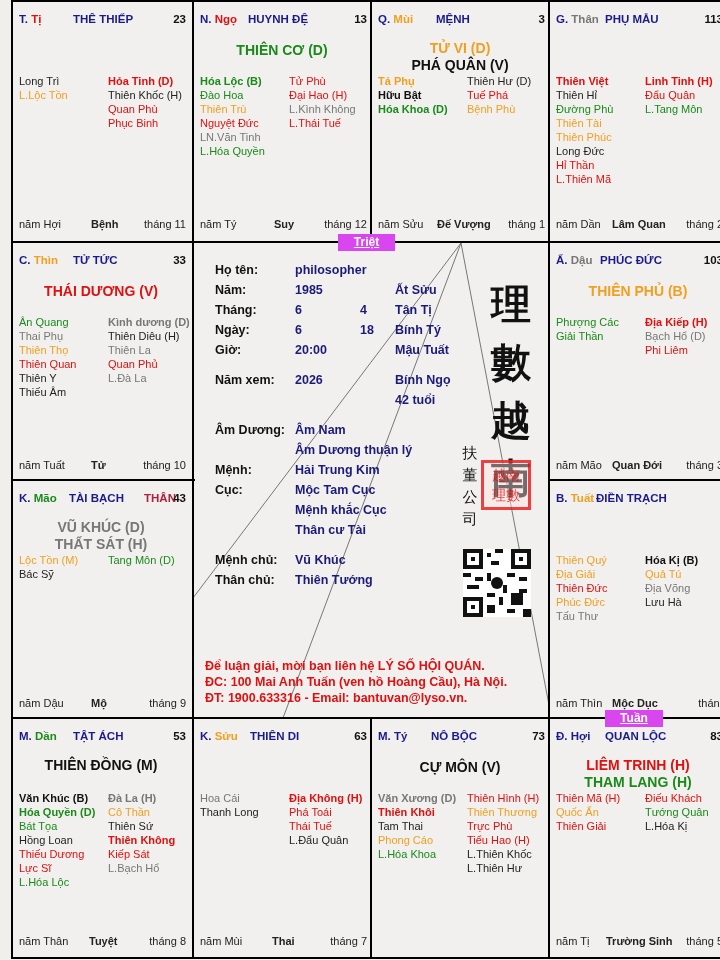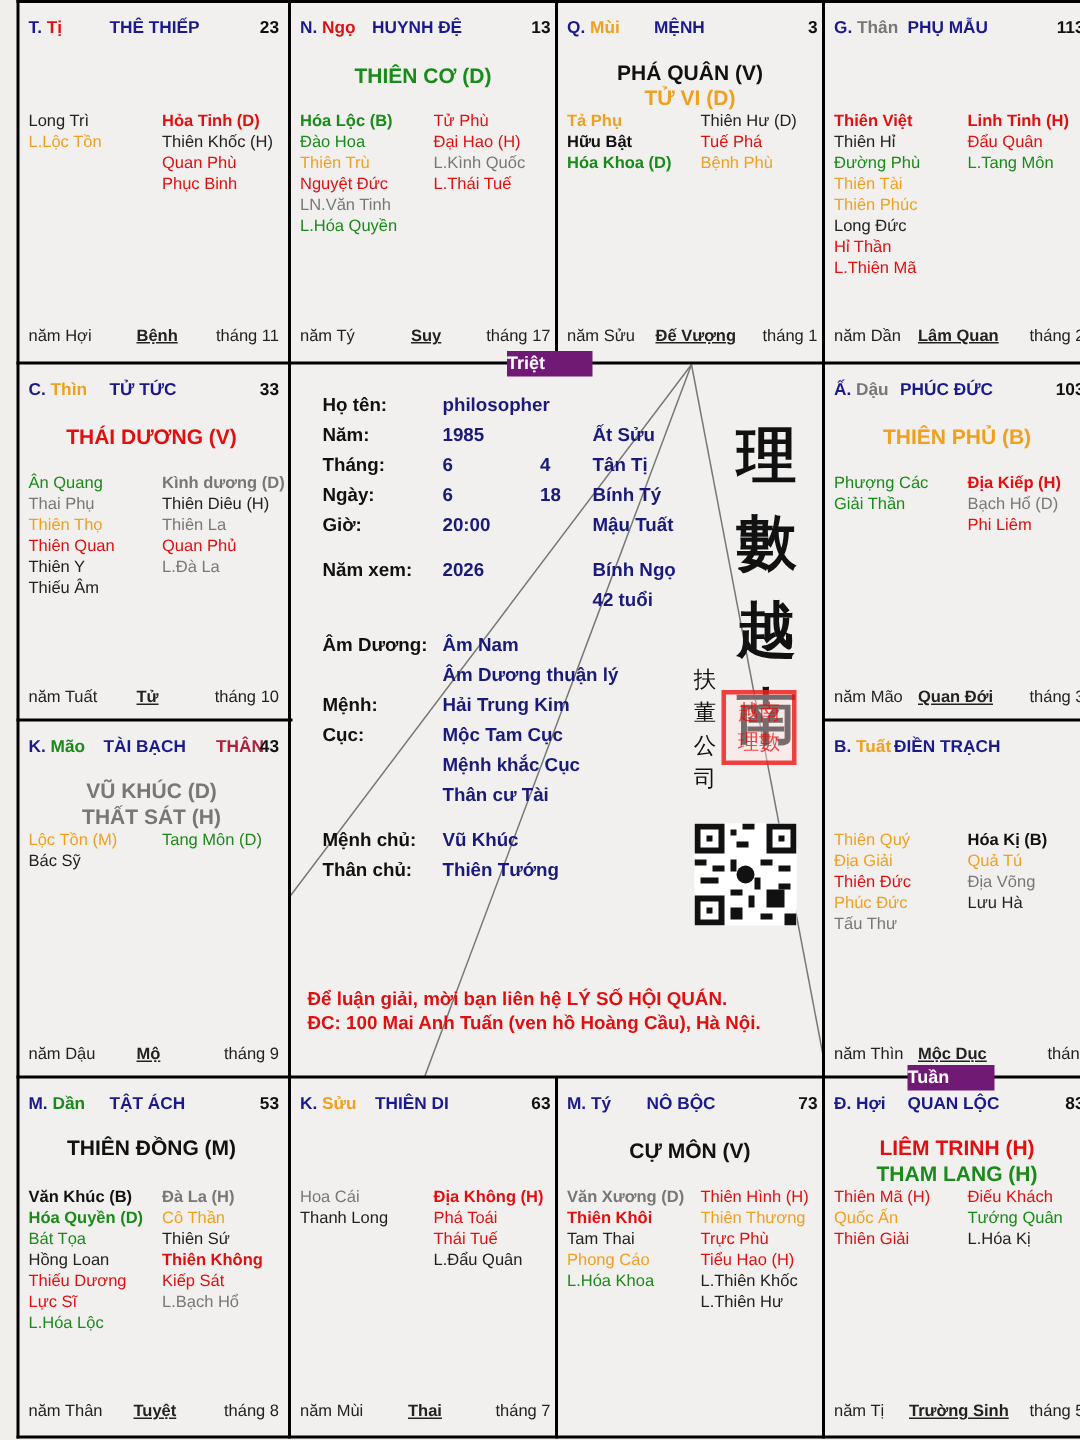--- a/index.html
+++ b/index.html
@@ -13,23 +13,23 @@
   .ph .than { position: absolute; color: #b0203a; }
   .ph .num { position: absolute; right: 0; color: #111; text-align: right; }
   .main { position: absolute; left: 0; right: 0; text-align: center; font-weight: bold; font-size: 14px; line-height: 17px; }
   .stars { position: absolute; left: 8px; right: 4px; font-size: 11px; line-height: 14px; }
   .col { position: absolute; top: 0; width: 50%; }
   .col.r { left: 89px; width: 90px; }
   .star { display: block; white-space: nowrap; }
   .b { font-weight: bold; }
   .foot { position: absolute; bottom: 8px; left: 8px; right: 5px; height: 14px; font-size: 11px; color: #222; }
   .foot .y { position: absolute; left: 0; }
-  .foot .st { position: absolute; font-weight: bold; text-decoration: underline; }
+  .foot .st { position: absolute; font-weight: bold; }
   .foot .m { position: absolute; right: 0; }
-  .badge { position: absolute; background: #701a75; color: #fff; font-weight: bold; font-size: 12px; text-align: left; height: 17px; line-height: 17px; }
+  .badge { position: absolute; background: #d946ef; color: #fff; font-weight: bold; font-size: 12px; text-align: center; height: 17px; line-height: 17px; text-decoration: underline; }
   .center { position: absolute; left: 184px; top: 244px; width: 352px; height: 472px; }
   .ci { position: absolute; font-size: 12.5px; font-weight: bold; line-height: 20px; }
   .lbl { color: #111; }
   .val { color: #1a1a7a; }
   .contact { position: absolute; left: 10px; top: 414px; font-size: 12.5px; font-weight: bold; color: #e01010; line-height: 16px; }
   .calli { position: absolute; left: 470px; top: 275px; width: 60px; font-family: "DejaVu Serif", serif; font-size: 40px; line-height: 58px; font-weight: bold; color: #111; text-align: center; }
   .small-calli { position: absolute; left: 450px; top: 442px; font-family: "DejaVu Serif", serif; font-size: 15px; line-height: 22px; color: #111; width: 18px; text-align: center; }
   .seal { position: absolute; left: 470px; top: 460px; width: 50px; height: 50px; border: 3px solid #e22; background: rgba(255,230,230,0.5); color: #e22; font-family: "DejaVu Serif", serif; font-size: 14px; line-height: 20px; text-align: center; padding-top: 2px; }
   .qr { position: absolute; left: 452px; top: 549px; width: 68px; height: 68px; background: #fff; }
   svg.lines { position: absolute; left: 0; top: 0; pointer-events: none; }
@@ -86,40 +86,40 @@
             <span class="star b" style="color:#1a8a1a">Hóa Lộc (B)</span>
             <span class="star" style="color:#1a8a1a">Đào Hoa</span>
             <span class="star" style="color:#f0a020">Thiên Trù</span>
             <span class="star" style="color:#e01010">Nguyệt Đức</span>
             <span class="star" style="color:#777">LN.Văn Tinh</span>
             <span class="star" style="color:#1a8a1a">L.Hóa Quyền</span>
           </div>
           <div class="col r">
             <span class="star" style="color:#e01010">Tử Phù</span>
             <span class="star" style="color:#e01010">Đại Hao (H)</span>
-            <span class="star" style="color:#777">L.Kình Quốc</span>
+            <span class="star" style="color:#777">L.Kình Không</span>
             <span class="star" style="color:#e01010">L.Thái Tuế</span>
           </div>
         </div>
         <div class="foot">
       <span class="y">năm Tý</span>
       <span class="st" style="left:74px">Suy</span>
-      <span class="m">tháng 17</span>
+      <span class="m">tháng 12</span>
     </div>
       </div>
       <div class="palace" style="left: 359px; top: 0px; width: 180px; height: 240px;">
         <div class="ph">
       <span class="can"><span>Q.</span> <span style="color:#f0a020">Mùi</span></span>
       <span class="name" style="left:58px">MỆNH</span>
 
       <span class="num">3</span>
     </div>
         <div class="main" style="top:40px">
+          <div style="color:#f0a020">TỬ VI (D)</div>
           <div style="color:#111">PHÁ QUÂN (V)</div>
-          <div style="color:#f0a020">TỬ VI (D)</div>
         </div>
         <div class="stars" style="top:74px">
           <div class="col">
             <span class="star b" style="color:#f0a020">Tả Phụ</span>
             <span class="star b" style="color:#111">Hữu Bật</span>
             <span class="star b" style="color:#1a8a1a">Hóa Khoa (D)</span>
           </div>
           <div class="col r">
             <span class="star" style="color:#222">Thiên Hư (D)</span>
             <span class="star" style="color:#e01010">Tuế Phá</span>
@@ -461,20 +461,21 @@
         <div class="ci lbl" style="left:20px;top:276px"></div>
          <div class="ci val" style="left:100px;top:276px">Thân cư Tài</div>
         <div class="ci lbl" style="left:20px;top:306px">Mệnh chủ:</div>
          <div class="ci val" style="left:100px;top:306px">Vũ Khúc</div>
         <div class="ci lbl" style="left:20px;top:326px">Thân chủ:</div>
          <div class="ci val" style="left:100px;top:326px">Thiên Tướng</div>
       </div>
     <div class="contact">
       <div>Để luận giải, mời bạn liên hệ LÝ SỐ HỘI QUÁN.</div>
       <div>ĐC: 100 Mai Anh Tuấn (ven hồ Hoàng Cầu), Hà Nội.</div>
+      <div>ĐT: 1900.633316 - Email: bantuvan@lyso.vn.</div>
     </div>
   </div>
 
   <div class="calli">
     <div>理</div>
     <div>數</div>
     <div>越</div>
     <div>南</div>
   </div>
   <div class="small-calli">

